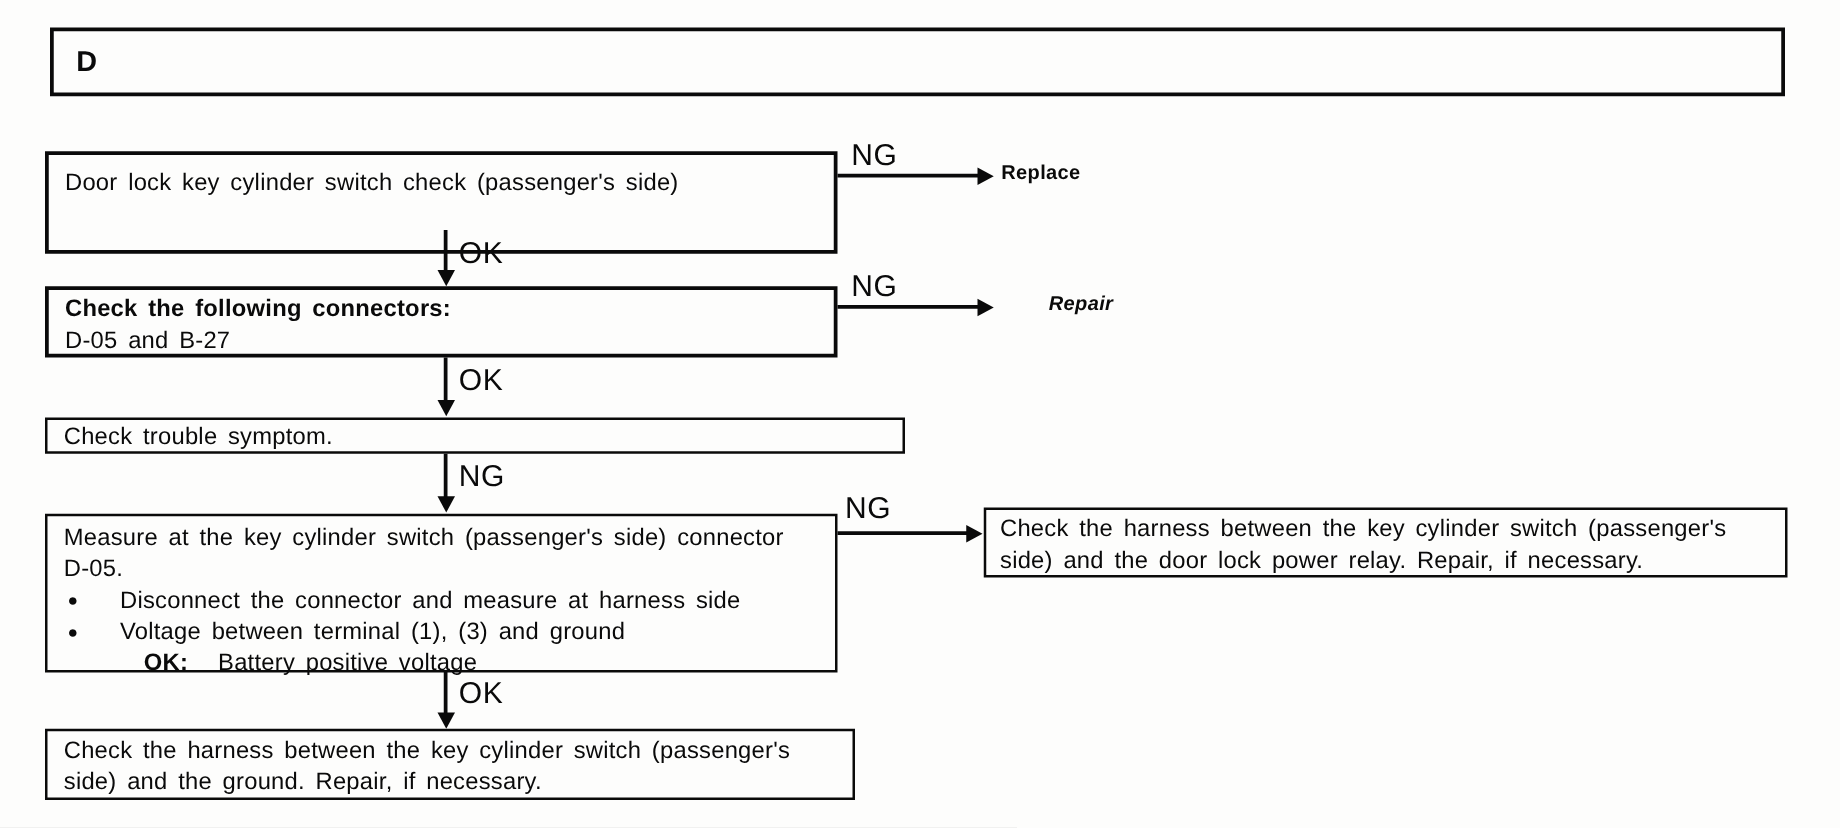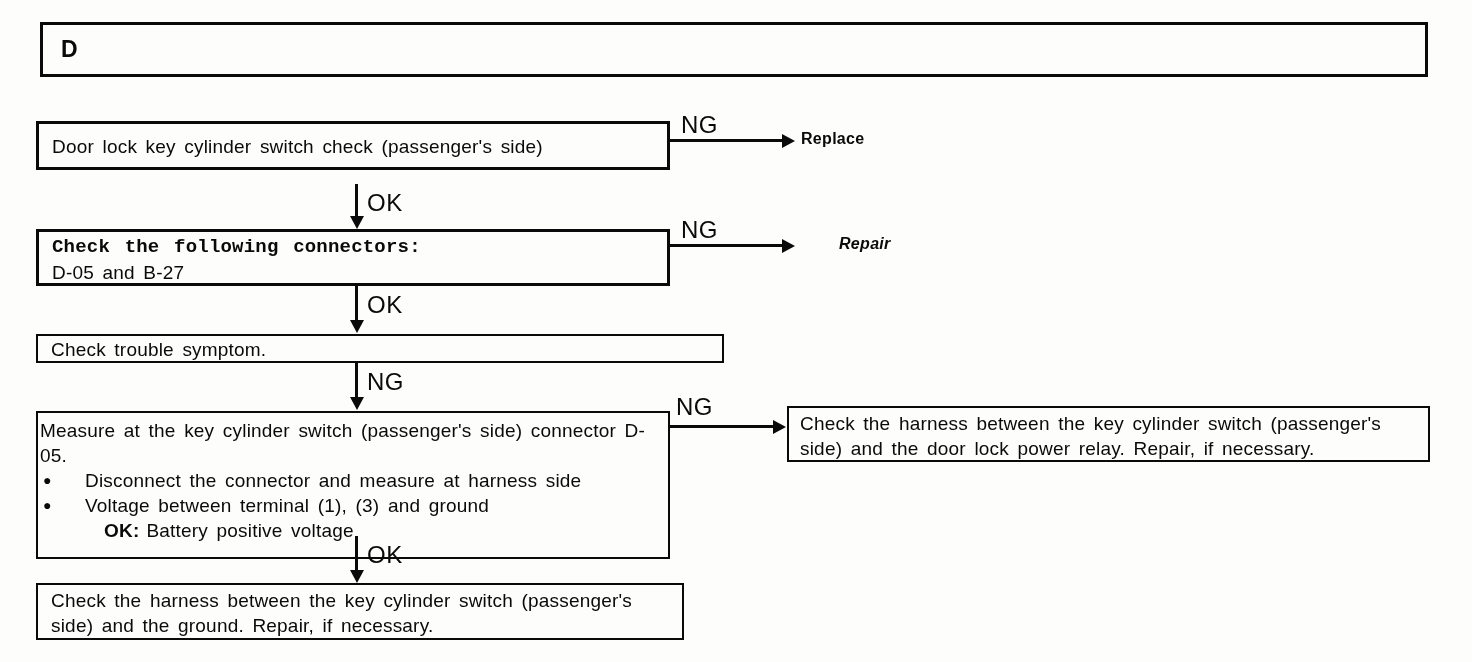--- a/index.html
+++ b/index.html
@@ -24,33 +24,33 @@
   }
   .thick { border-width: 3px; }
   .header-box {
     left: 40px; top: 22px; width: 1388px; height: 55px;
     display: flex; align-items: center;
     font-weight: bold; font-size: 23px;
     word-spacing: 0.3em;
   }
   .header-code { padding-left: 18px; }
   .header-title { padding-left: 40px; white-space: nowrap; }
-  .step1 { left: 36px; top: 121px; width: 634px; height: 49px; padding: 10px 13px 16px; }
+  .step1 { left: 36px; top: 121px; width: 634px; height: 82px; padding: 10px 13px 16px; }
   .step2 { left: 36px; top: 229px; width: 634px; height: 57px; padding: 3px 13px 0; }
-  .step2 .bold-line { font-weight: bold; font-family: Liberation Mono, monospace; }
+  .step2 .bold-line { font-weight: bold; }
   .step3 { left: 36px; top: 334px; width: 688px; height: 29px; padding: 1px 13px 0; }
-  .step4 { left: 36px; top: 411px; width: 634px; height: 148px; padding: 5px 2px 0; }
+  .step4 { left: 36px; top: 411px; width: 634px; height: 127px; padding: 5px 13px 0; }
   .step5 { left: 36px; top: 583px; width: 648px; height: 57px; padding: 3px 13px 0; }
   .relay  { left: 787px; top: 406px; width: 643px; height: 56px; padding: 3px 11px 0; line-height: 25px; }
   .bullet-row { display: flex; }
   .bullet-glyph { width: 42px; padding-left: 3px; font-size: 14px; line-height: 25px; flex: 0 0 auto; }
   .bullet-text { flex: 1; }
   .ok-line { padding-left: 45px; }
   .ok-prefix { font-weight: bold; margin-left: 19px; }
-  .ok-value { margin-left: 7px; }
+  .ok-value { margin-left: 24px; }
   .varrow { position: absolute; width: 3px; background: #0a0a0a; }
   .varrow::after {
     content: ""; position: absolute; bottom: -12px; left: 50%;
     transform: translateX(-50%);
     border-left: 7px solid transparent; border-right: 7px solid transparent;
     border-top: 13px solid #0a0a0a;
   }
   .harrow { position: absolute; height: 3px; background: #0a0a0a; }
   .harrow::after {
     content: ""; position: absolute; right: -12px; top: 50%;

